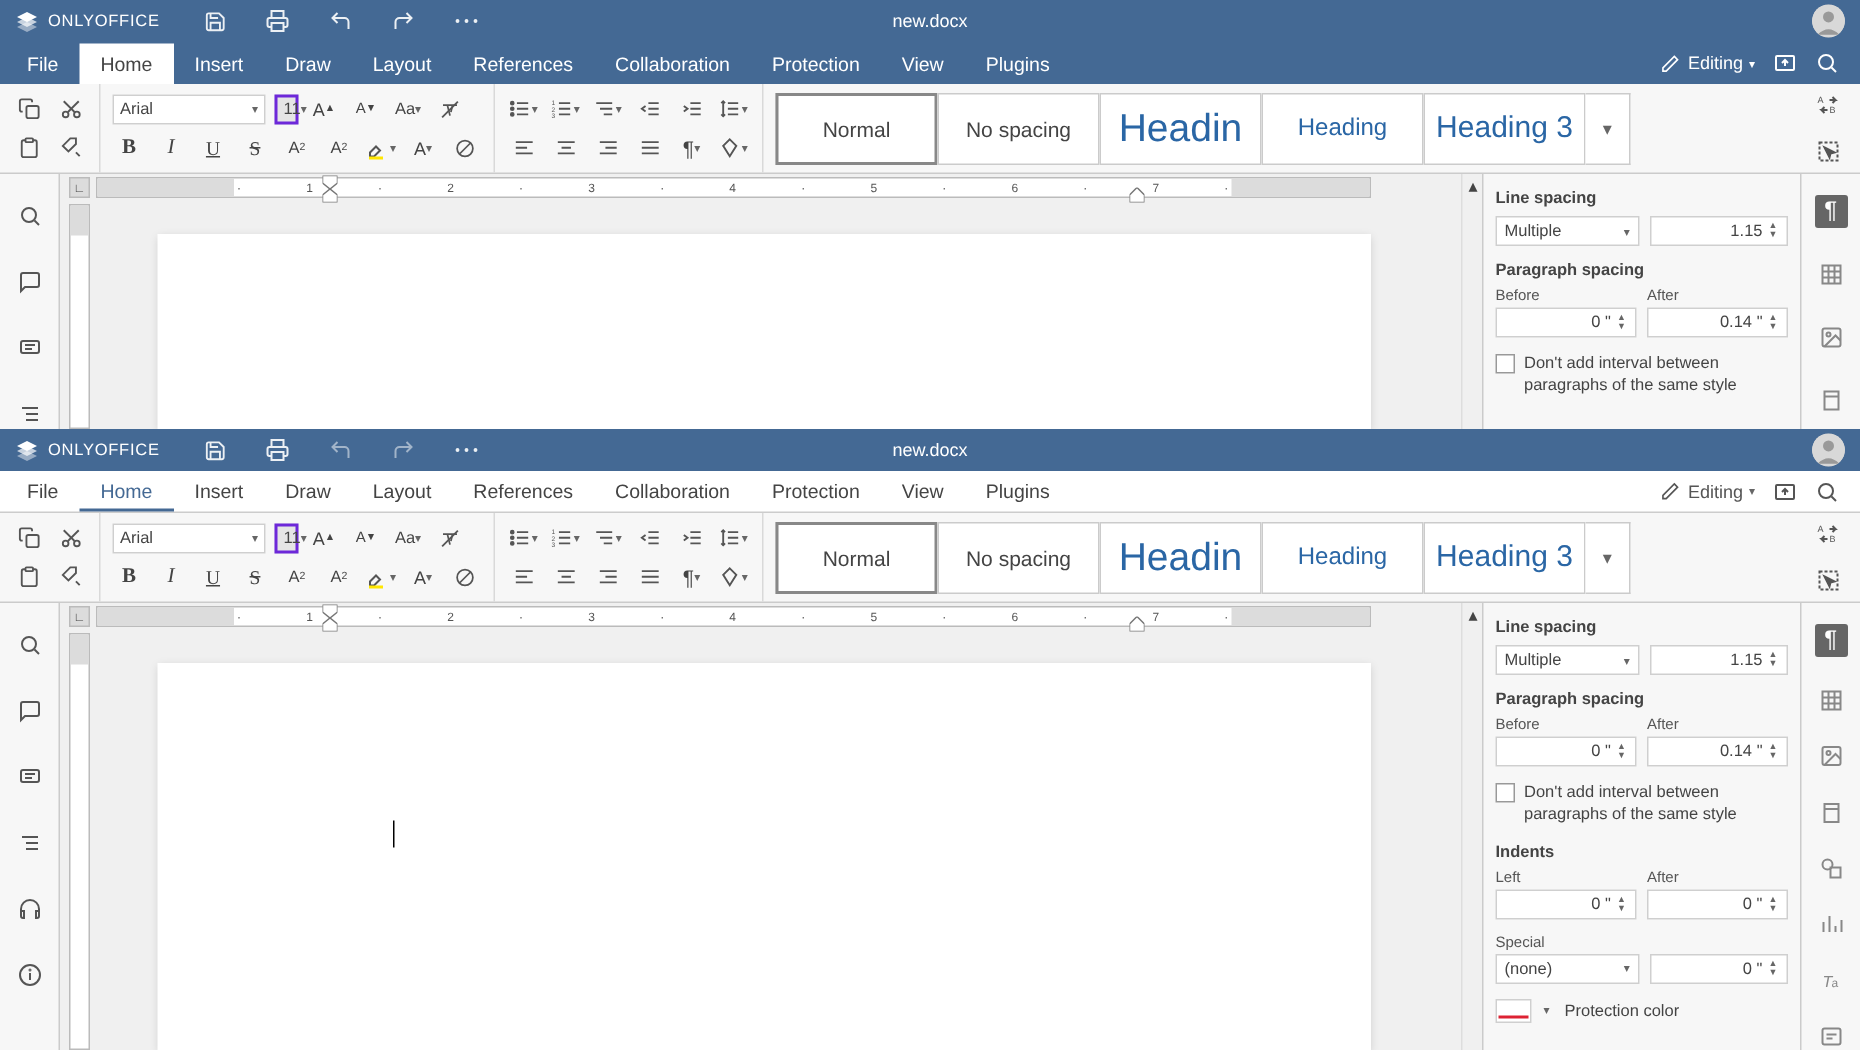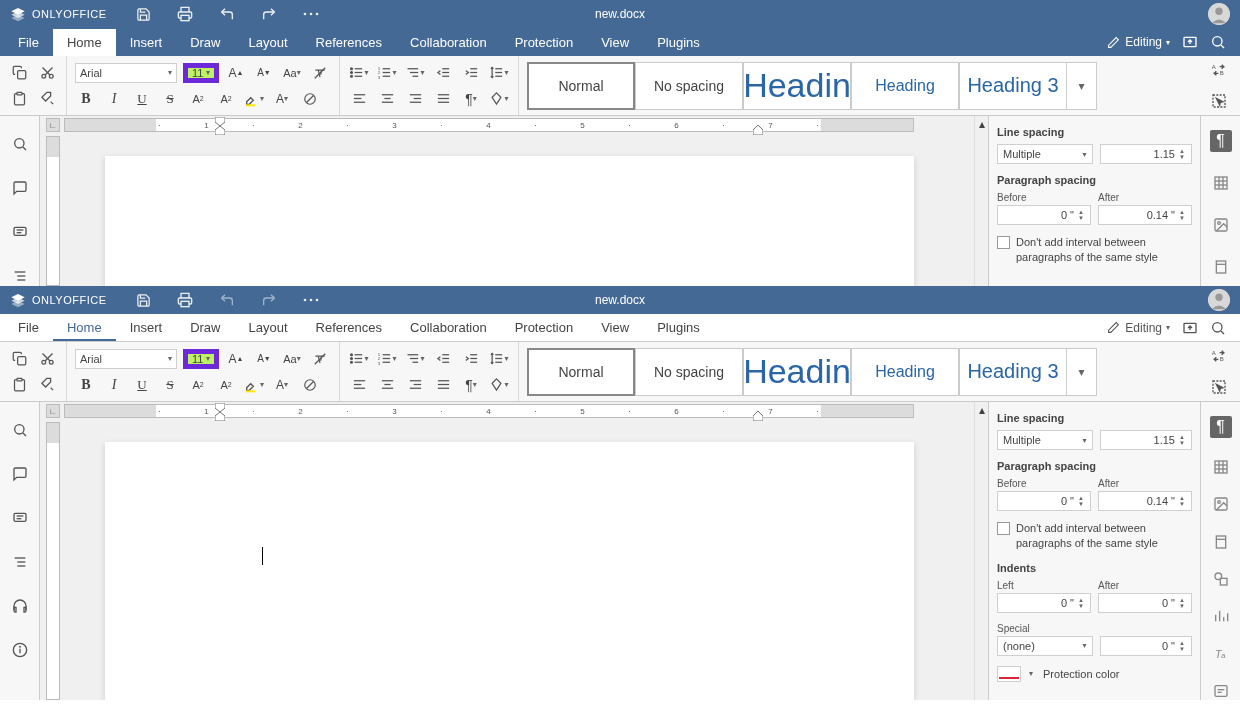--- a/index.html
+++ b/index.html
@@ -24,26 +24,26 @@
 .tab-spacer { flex:1; }
 .mode-row { display:flex; align-items:center; gap: 12px; padding-right: 10px; justify-content: flex-end; }
 .mode-btn { display:flex; align-items:center; gap:4px; font-size:12px; }
 .icn { width:16px; height:16px; display:inline-flex; align-items:center; justify-content:center;}
 .toolbar { height: 60px; background:#f7f7f7; border-bottom:1px solid #cbcbcb; display:flex; align-items:stretch; }
 .tb-col { display:flex; flex-direction:column; justify-content:center; gap:6px; padding: 0 8px; border-right:1px solid #d9d9d9;}
 .tb-col.noborder { border-right:none;}
 .tb-row { display:flex; align-items:center; gap:6px;}
 .tbtn { width: 22px; height:20px; display:flex; align-items:center; justify-content:center; color:#444;}
 .input-font { width: 102px; height:20px; background:#fff; border:1px solid #cfcfcf; padding:0 4px; font-size:11px; display:flex; align-items:center; justify-content:space-between;}
-.input-size { width: 36px; height:20px; background:#bef264; border:5px solid #6d28d9; padding:0 4px; font-size:11px; display:flex; align-items:center; justify-content:space-between;}
+.input-size { width: 16px; height:20px; background:#e5e5e5; border:2px solid #6d28d9; padding:0 4px; font-size:11px; display:flex; align-items:center; justify-content:space-between;}
 .caret { font-size:8px; color:#666;}
 .styles { display:flex; align-items:center; gap:0;}
 .style-box { width: 108px; height:48px; border:1px solid #cbcbcb; background:#fff; display:flex; align-items:center; justify-content:center; font-size:14px; overflow:hidden; white-space:nowrap;}
 .style-box.selected { outline:2px solid #888; outline-offset:-2px;}
-.style-big { font-size:34px; color:#2a66a5; font-weight:300;}
+.style-big { font-size:26px; color:#2a66a5; font-weight:300;}
 .style-h2 { font-size:16px; color:#2a66a5; font-weight:300;}
 .style-h3 { font-size:20px; color:#2a66a5; font-weight:300;}
 .style-more { width:30px; height:48px; border:1px solid #cbcbcb; border-left:none; background:#fff; display:flex; align-items:center; justify-content:center;}
 .right-tools { display:flex; flex-direction:column; justify-content:space-around; padding:0 10px; gap:4px;}
 .workspace { display:flex; height: 170px; background:#f0f0f0; position:relative;}
 .workspace2 { display:flex; height: 298px; background:#f0f0f0; position:relative;}
 .left-sidebar { width: 40px; background:#f7f7f7; border-right:1px solid #cbcbcb; display:flex; flex-direction:column; align-items:center; padding-top:18px; gap:24px;}
 .ruler-area { flex:1; position:relative; background:#f0f0f0;}
 .ruler-corner { width: 14px; height:14px; background:#dcdcdc; border:1px solid #bbb; position:absolute; left:6px; top:2px; display:flex;align-items:center;justify-content:center; font-size:8px;}
 .hruler { position:absolute; top:2px; left:24px; right:60px; height:14px; background:#fff; border:1px solid #bbb;}

